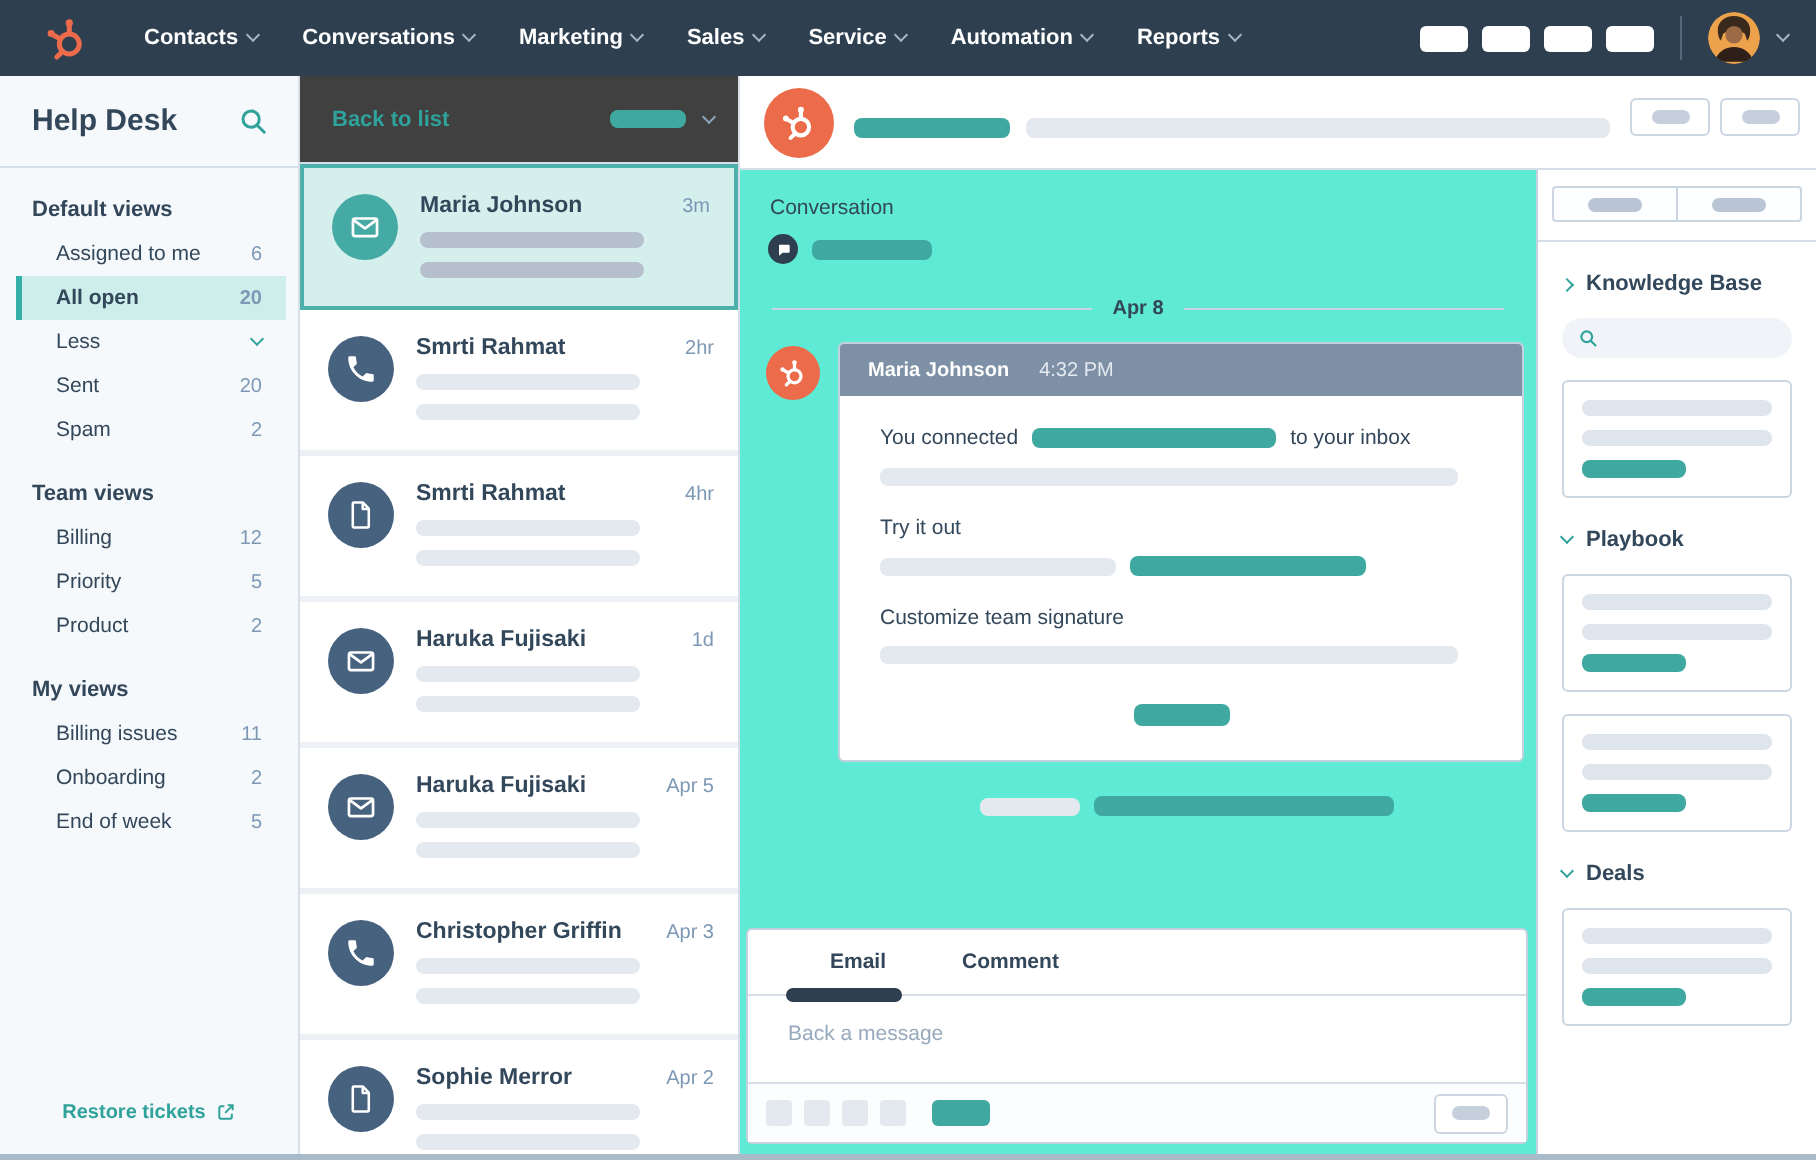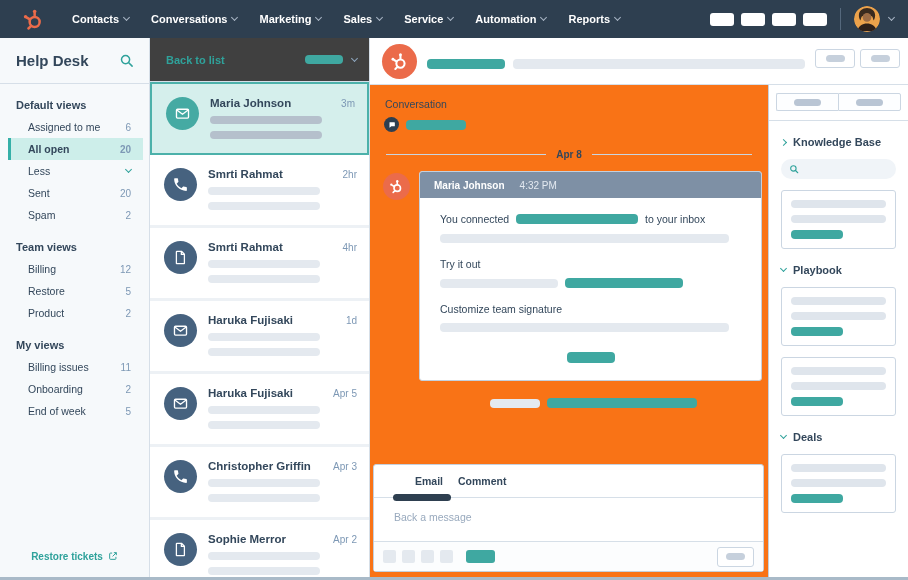--- a/index.html
+++ b/index.html
@@ -68,21 +68,21 @@
   .hs-badge svg{width:19px;height:19px;}
   .mh-text{flex:1;min-width:0;}
   .mh-title{font-size:12px;font-weight:bold;color:#33475b;}
   .mh-bars{display:flex;gap:8px;margin-top:5px;}
   .ghost-btn{width:40px;height:19px;border:1px solid #cbd6e2;border-radius:3px;background:#fff;display:flex;align-items:center;justify-content:center;cursor:pointer;flex-shrink:0;}
   .ghost-btn .bar{width:19px;height:7px;background:#c6d0dc;}
   .mh-actions{display:flex;gap:5px;align-self:flex-start;margin-top:11px;}
   .main-body{flex:1;display:flex;min-height:0;}
 
   
-  .convo{flex:1;background:#f97316;display:flex;flex-direction:column;min-width:0;}
+  .convo{flex:1;background:#5eead4;display:flex;flex-direction:column;min-width:0;}
   .convo-label{font-size:10.5px;color:#33475b;margin:13px 0 0 15px;}
   .convo-sub{display:flex;align-items:center;gap:7px;margin:7px 0 0 14px;}
   .convo-bubble{width:15px;height:15px;border-radius:50%;background:#2e3f50;display:flex;align-items:center;justify-content:center;}
   .convo-bubble svg{width:8px;height:8px;}
   .date-div{display:flex;align-items:center;gap:10px;margin:17px 16px 0;}
   .date-div::before,.date-div::after{content:"";flex:1;height:1px;background:#c9d5e1;}
   .date-div span{font-size:10px;font-weight:bold;color:#33475b;}
   .msg-row{display:flex;align-items:flex-start;gap:9px;margin:11px 6px 0 13px;}
   .msg-avatar{width:27px;height:27px;border-radius:50%;background:#eb6b4a;display:flex;align-items:center;justify-content:center;flex-shrink:0;margin-top:2px;}
   .msg-avatar svg{width:15px;height:15px;}
@@ -93,21 +93,21 @@
   .msg-body{padding:15px 20px 14px;font-size:10.5px;color:#33475b;}
   .msg-line{display:flex;align-items:center;gap:7px;}
   .msg-body .t-label{margin-top:15px;}
   .mt8{margin-top:8px;}
   .mt9{margin-top:9px;}
   .cta-bar{display:block;width:48px;height:11px;margin:20px auto 3px;}
   .reply-row{display:flex;align-items:center;gap:7px;margin:17px 0 0 120px;}
 
   
   .composer{margin:auto 4px 5px 3px;background:#fff;border:1px solid #c4d0dd;border-radius:3px;display:flex;flex-direction:column;flex-shrink:0;}
-  .comp-tabs{display:flex;gap:15px;padding-left:41px;border-bottom:1px solid #d6dfe8;height:33px;align-items:flex-start;}
+  .comp-tabs{display:flex;gap:38px;padding-left:41px;border-bottom:1px solid #d6dfe8;height:33px;align-items:flex-start;}
   .comp-tab{font-size:10.5px;font-weight:bold;color:#33475b;position:relative;height:100%;display:flex;align-items:center;cursor:pointer;}
   .comp-tab.active::after{content:"";position:absolute;left:-22px;right:-8px;bottom:-4px;height:7px;background:#2e3f50;border-radius:4px;}
   .comp-input{padding:13px 20px;font-size:10.5px;color:#98a9bd;height:43px;cursor:text;}
   .comp-toolbar{border-top:1px solid #d6dfe8;height:30px;display:flex;align-items:center;gap:6px;padding:0 9px;background:#fcfdfe;}
   .sq{width:13px;height:13px;border-radius:2px;background:#e4e9ef;cursor:pointer;}
   .teal-btn{width:29px;height:13px;border-radius:3px;background:#3fa8a1;margin-left:7px;cursor:pointer;}
   .comp-toolbar .ghost-btn{margin-left:auto;width:37px;height:20px;}
 
   
   .right-panel{width:140px;background:#fff;border-left:1px solid #c4d0dd;display:flex;flex-direction:column;flex-shrink:0;}
@@ -226,21 +226,21 @@
       <span class="cnt">2</span>
     </div>
           </div>
           <div class="sb-sec">
             <div class="sb-title">Team views</div>
             <div class="sb-item">
       <span class="lbl">Billing</span>
       <span class="cnt">12</span>
     </div>
             <div class="sb-item">
-      <span class="lbl">Restore</span>
+      <span class="lbl">Priority</span>
       <span class="cnt">5</span>
     </div>
             <div class="sb-item">
       <span class="lbl">Product</span>
       <span class="cnt">2</span>
     </div>
           </div>
           <div class="sb-sec">
             <div class="sb-title">My views</div>
             <div class="sb-item">

